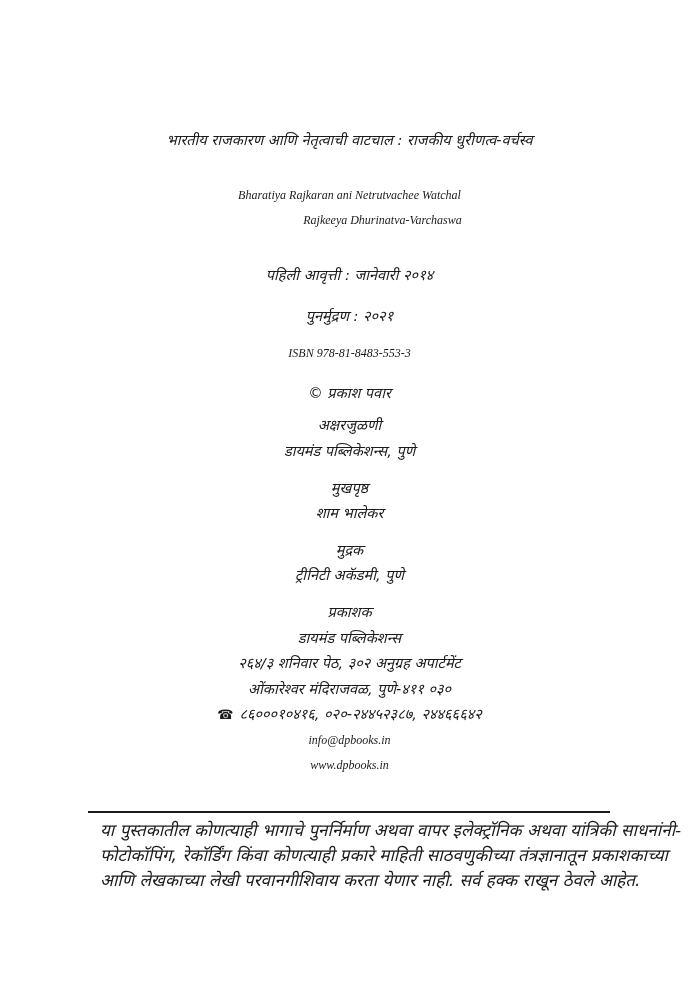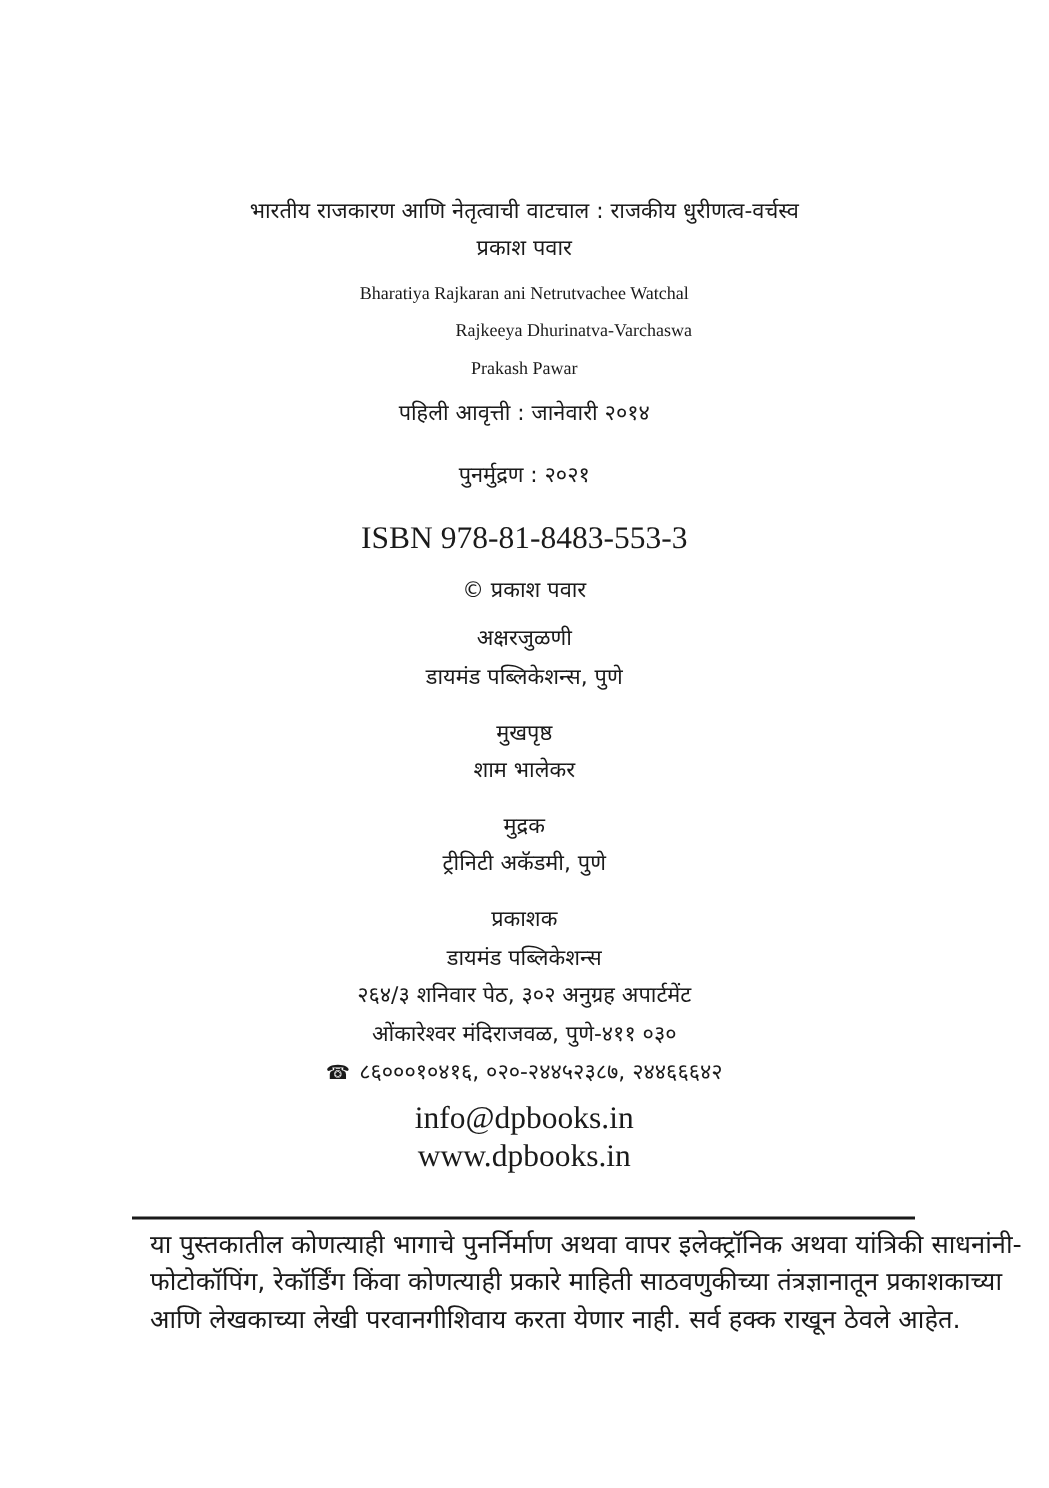--- a/index.html
+++ b/index.html
@@ -12,39 +12,40 @@
       height: 992px;
       position: relative;
       overflow: hidden;
       color: #1a1a1a;
     }
     .page {
       position: absolute;
       left: 0; top: 0;
       width: 560px;
       height: 992px;
+      font-style: italic;
     }
     .line {
       position: absolute;
       left: 0;
       width: 699px;
       text-align: center;
       white-space: nowrap;
     }
     .deva {
       font-family: "DejaVu Sans", "Liberation Sans", sans-serif;
       font-size: 14.5px;
     }
     .latin {
       font-family: "Liberation Serif", "DejaVu Serif", serif;
       font-size: 12px;
     }
     .latin-sm {
       font-family: "Liberation Serif", "DejaVu Serif", serif;
-      font-size: 21px;
+      font-size: 12px;
     }
     .rule {
       position: absolute;
       left: 88px;
       top: 811px;
       width: 522px;
       height: 2px;
       background: #1a1a1a;
     }
     .notice {
@@ -65,25 +66,23 @@
       margin-right: 6px;
       font-size: 13px;
     }
   </style>
 </head>
 <body>
 
 <div class="page">
 
   <div class="line deva" style="top:129px;">भारतीय राजकारण आणि नेतृत्वाची वाटचाल : राजकीय धुरीणत्व-वर्चस्व</div>
-  <div class="line deva" style="top:154px;">प्रकाश पवार</div>
 
   <div class="line latin" style="top:188px;">Bharatiya Rajkaran ani Netrutvachee Watchal</div>
   <div class="line latin" style="top:213px;padding-left:33px;">Rajkeeya Dhurinatva-Varchaswa</div>
-  <div class="line latin" style="top:238px;">Prakash Pawar</div>
 
   <div class="line deva" style="top:264px;">पहिली आवृत्ती : जानेवारी २०१४</div>
   <div class="line deva" style="top:305px;">पुनर्मुद्रण : २०२१</div>
 
   <div class="line latin-sm" style="top:346px;">ISBN 978-81-8483-553-3</div>
   <div class="line deva" style="top:382px;">© प्रकाश पवार</div>
 
   <div class="line deva" style="top:414px;">अक्षरजुळणी</div>
   <div class="line deva" style="top:440px;">डायमंड पब्लिकेशन्स, पुणे</div>
 

